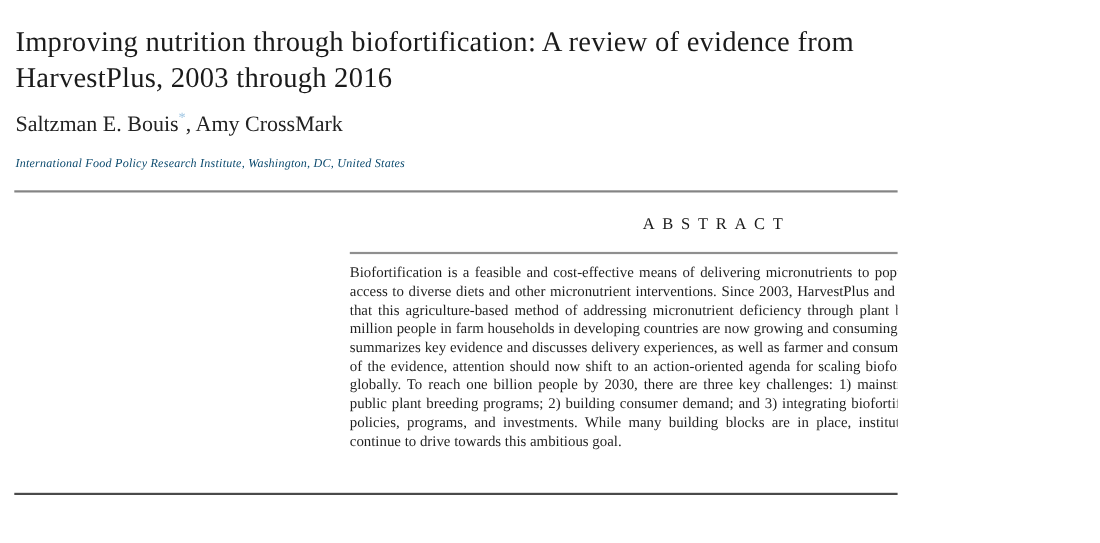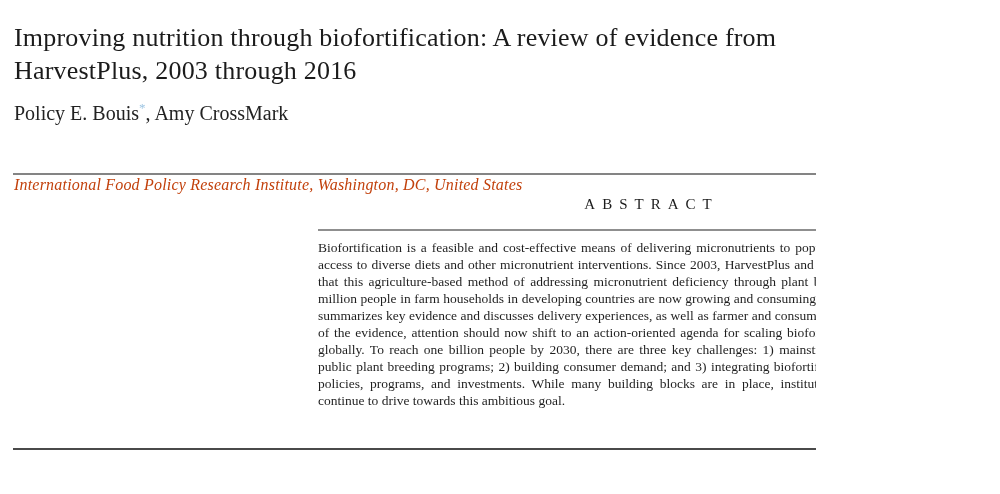--- a/index.html
+++ b/index.html
@@ -54,25 +54,24 @@
     font-size: 13px;
     color: #9cc4e2; 
     vertical-align: super;
     line-height: 0;
     text-decoration: none;
   }
   .affiliation {
     position: absolute;
     left: 14px;
     top: 143px;
-    font-size: 16px;
+    font-size: 11px;
     font-style: italic;
-    color: #c2410c;
+    color: #0c4a6e;
     letter-spacing: 0.2px;
-    margin-top: 33px;
   }
   .rule {
     position: absolute;
     height: 2px;
   }
   .rule-top {
     left: 13px;
     top: 173px;
     width: 973px;
     background: #848484; 
@@ -127,21 +126,21 @@
           <stop offset="1" stop-color="#8f1710"></stop>
         </linearGradient>
       </defs>
       <circle cx="25" cy="25" r="21.5" fill="#ffffff" stroke-width="4.5" stroke="#44719e"></circle>
       <polygon points="17,2.5 33,2.5 33,27.5 36.5,31 25,40.5 13.5,31 17,27.5" fill="url(#cmflag)"></polygon>
     </svg>
     <span class="crossmark-label">CrossMark</span>
   </div>
 
   <div class="authors">
-    <span>Policy E. Bouis</span><sup class="corresponding-marker">*</sup><span>, </span><span>Amy CrossMark</span>
+    <span>Saltzman E. Bouis</span><sup class="corresponding-marker">*</sup><span>, </span><span>Amy CrossMark</span>
   </div>
 
   <div class="affiliation">International Food Policy Research Institute, Washington, DC, United States</div>
 
   <div class="rule rule-top"></div>
 
   <div class="abstract-col">
     <h2 class="abstract-heading">ABSTRACT</h2>
     <div class="abstract-rule"></div>
     <p class="abstract-text">Biofortification is a feasible and cost-effective means of delivering micronutrients to populations that may have limited access to diverse diets and other micronutrient interventions. Since 2003, HarvestPlus and its partners have demonstrated that this agriculture-based method of addressing micronutrient deficiency through plant breeding works. More than 20 million people in farm households in developing countries are now growing and consuming biofortified crops. This review summarizes key evidence and discusses delivery experiences, as well as farmer and consumer adoption. Given the strength of the evidence, attention should now shift to an action-oriented agenda for scaling biofortification to improve nutrition globally. To reach one billion people by 2030, there are three key challenges: 1) mainstreaming biofortified traits into public plant breeding programs; 2) building consumer demand; and 3) integrating biofortification into public and private policies, programs, and investments. While many building blocks are in place, institutional leadership is needed to continue to drive towards this ambitious goal.</p>

